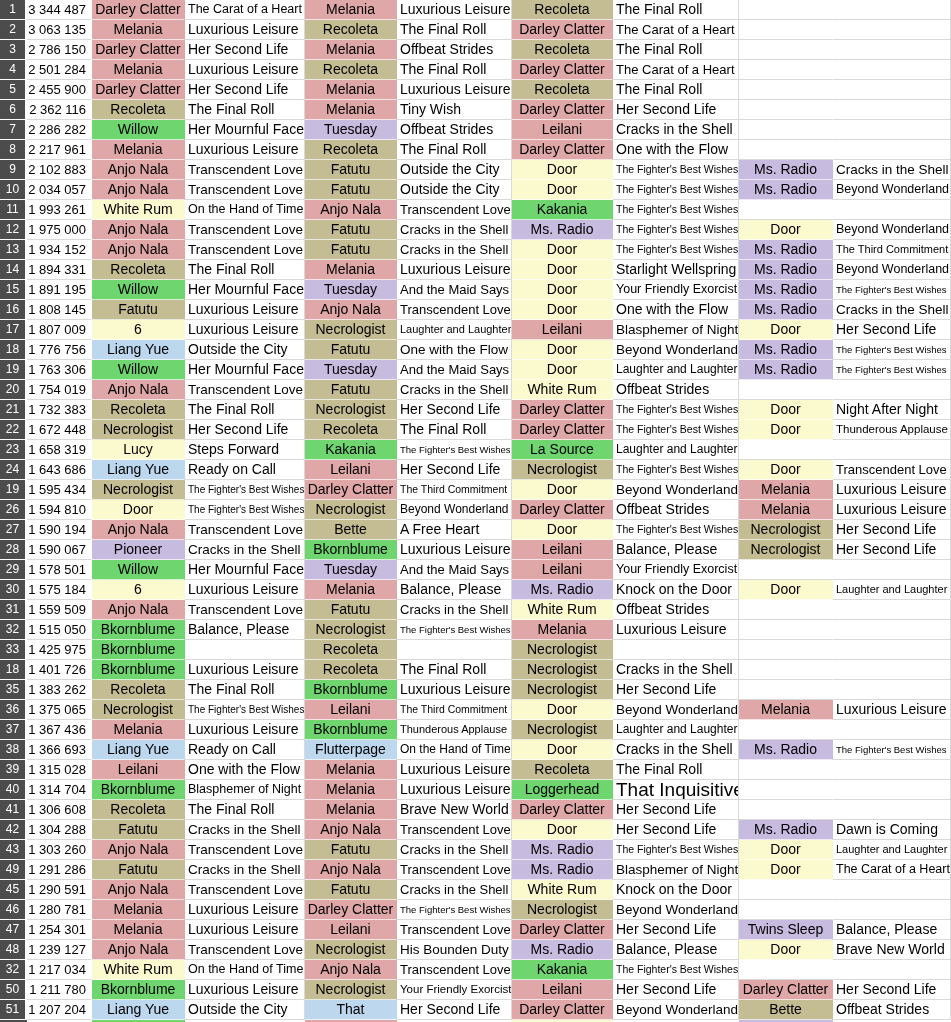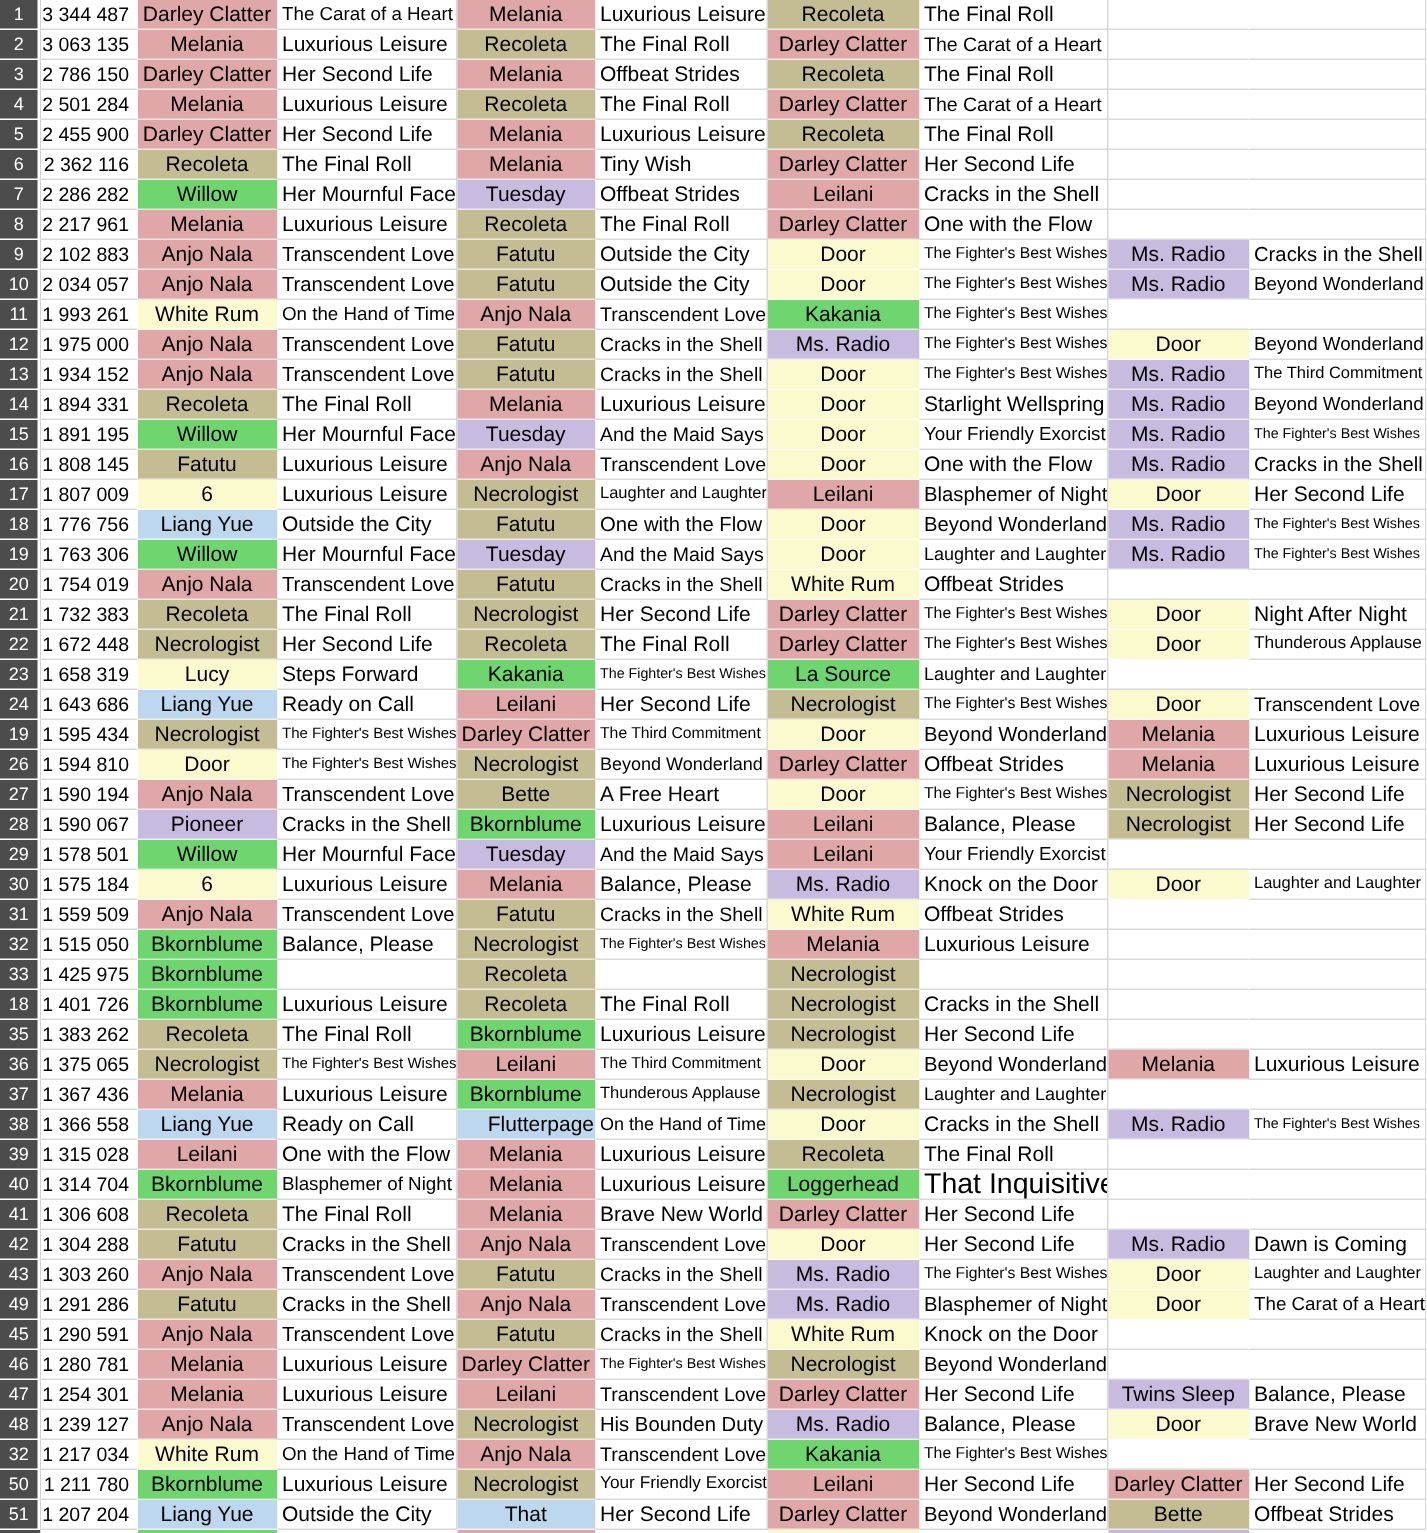--- a/index.html
+++ b/index.html
@@ -477,24 +477,24 @@
         <div class="cell title fit">Luxurious Leisure</div>
         <div class="cell artist fit colored" style="background: rgb(111, 213, 111);">Bkornblume</div>
         <div class="cell title fit" style="font-size: 11px;">Thunderous Applause</div>
         <div class="cell artist fit colored" style="background: rgb(196, 189, 147);">Necrologist</div>
         <div class="cell title fit" style="font-size: 12px;">Laughter and Laughter</div>
         <div class="cell artist fit"></div>
         <div class="cell title fit"></div>
       </div>
       <div class="row">
         <div class="cell rownum">38</div>
-        <div class="cell num fit">1 366 558</div>
+        <div class="cell num fit">1 366 693</div>
         <div class="cell artist fit colored" style="background: rgb(189, 215, 238);">Liang Yue</div>
         <div class="cell title fit">Ready on Call</div>
-        <div class="cell artist fit colored" style="background: rgb(189, 215, 238); text-align: right;">Flutterpage</div>
+        <div class="cell artist fit colored" style="background: rgb(189, 215, 238);">Flutterpage</div>
         <div class="cell title fit" style="font-size: 12px;">On the Hand of Time</div>
         <div class="cell artist fit colored" style="background: rgb(251, 249, 206);">Door</div>
         <div class="cell title fit">Cracks in the Shell</div>
         <div class="cell artist fit colored" style="background: rgb(200, 187, 224);">Ms. Radio</div>
         <div class="cell title fit" style="font-size: 9.5px;">The Fighter's Best Wishes</div>
       </div>
       <div class="row">
         <div class="cell rownum">39</div>
         <div class="cell num fit">1 315 028</div>
         <div class="cell artist fit colored" style="background: rgb(223, 167, 167);">Leilani</div>

